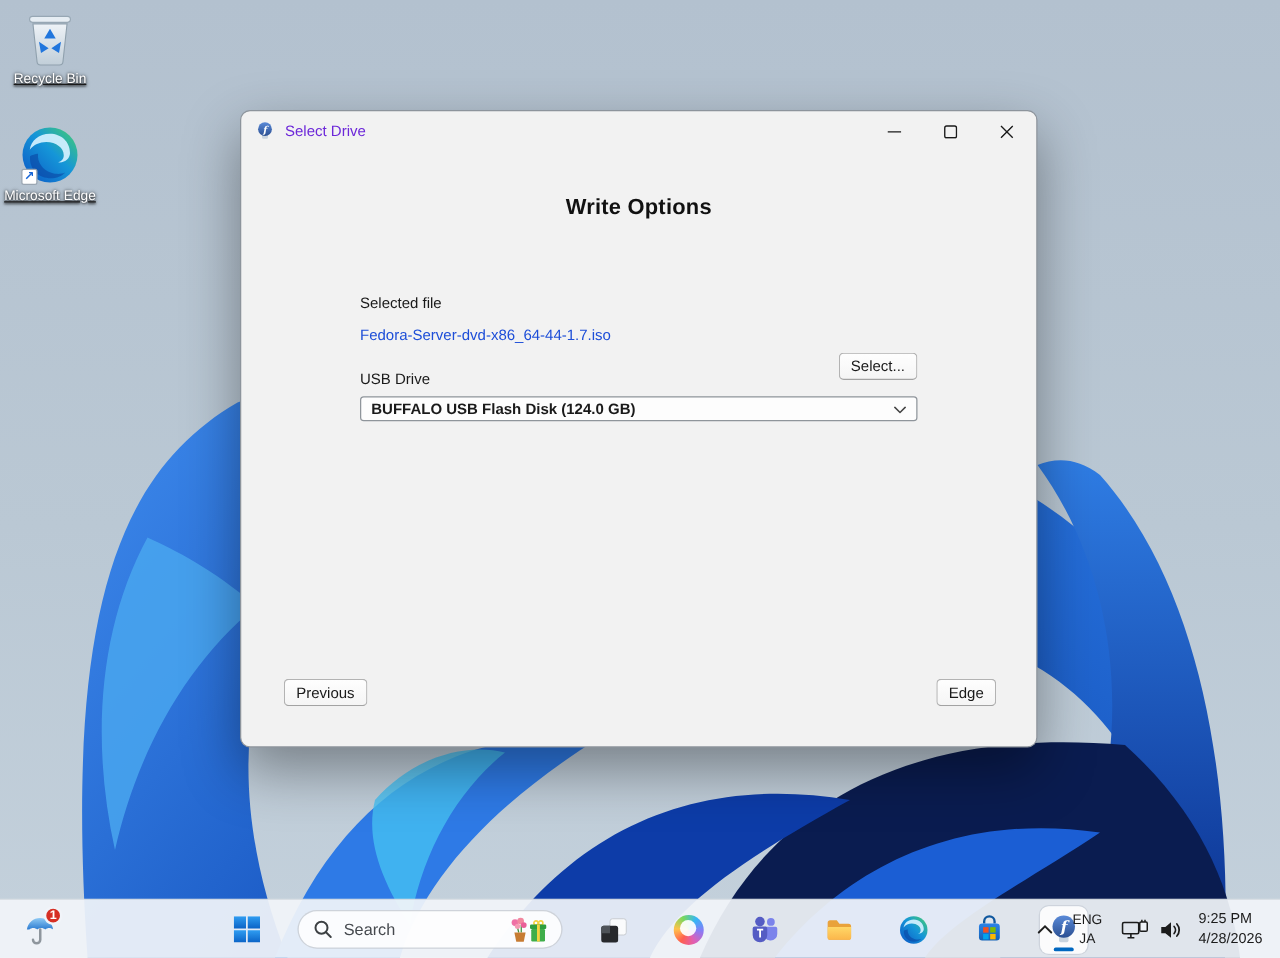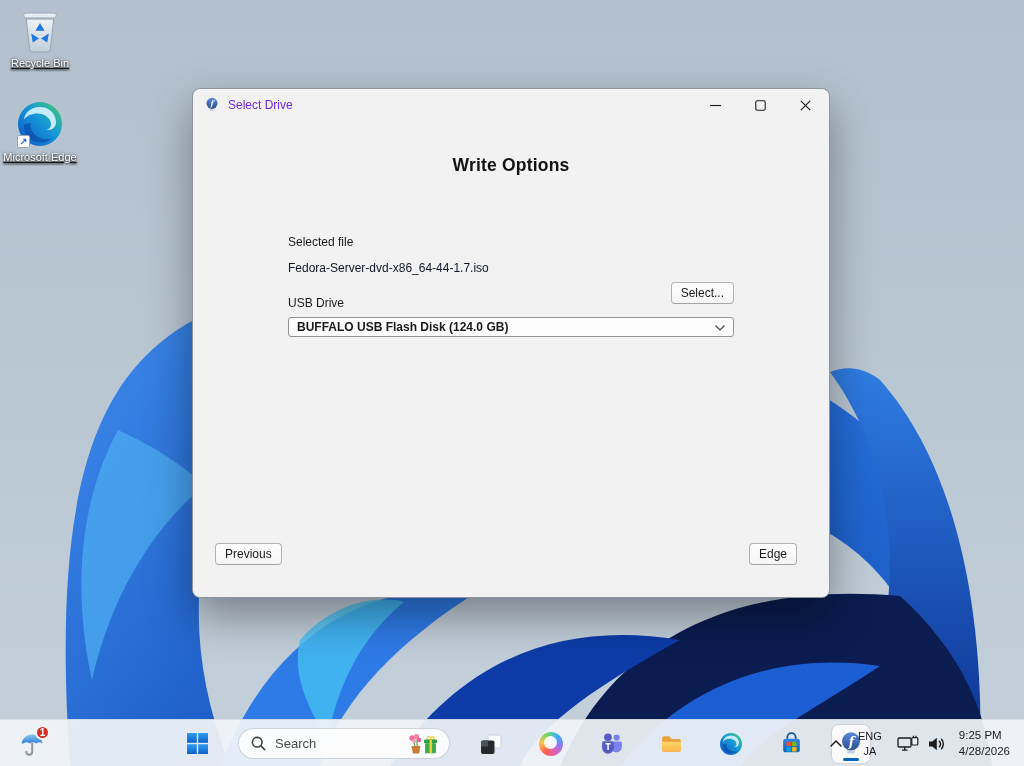--- a/index.html
+++ b/index.html
@@ -37,35 +37,35 @@
     position:absolute; left:0; top:0; right:0; height:32px;
     display:flex; align-items:center; padding-left:11px; gap:8px;
     border-radius:8px 8px 0 0;
   }
   .titlebar .title { font-size:12px; color:#6d28d9; }
   .win-controls { position:absolute; right:1px; top:1px; display:flex; }
   .win-btn { width:45px; height:30px; display:flex; align-items:center; justify-content:center; }
   .heading { position:absolute; top:66px; left:0; right:0; text-align:center;
     font-size:17.5px; font-weight:700; color:#111; letter-spacing:.2px; }
   .form-label { position:absolute; left:95px; font-size:12px; color:#1a1a1a; }
-  .file-value { position:absolute; left:95px; top:169px; font-size:12px; color:#0f172a; line-height:20px; }
+  .file-value { position:absolute; left:95px; top:169px; font-size:12px; color:#1d4ed8; line-height:20px; }
   .btn {
     background:linear-gradient(180deg,#fefefe,#f5f5f5);
     border:1px solid #b3b3b3; border-bottom-color:#a3a3a3;
     border-radius:4px; font-size:12px; color:#1a1a1a;
     padding:3px 9px; line-height:14px; font-family:inherit;
   }
   .select-btn { position:absolute; right:95px; top:161px;margin-top:32px; }
   .combo {
     position:absolute; left:95px; right:95px; top:228px; height:20px;
     background:#fdfdfd; border:1px solid #8f959b; border-radius:3px;
     font-size:12px; display:flex; align-items:center; padding:0 8px;font-weight:bold;
   }
   .combo .chev { position:absolute; right:8px; top:7px; }
-  .prev-btn { position:absolute; left:22px; bottom:32px; }
+  .prev-btn { position:absolute; left:34px; bottom:32px; }
   .write-btn { position:absolute; right:32px; bottom:32px; }
 
   
   .taskbar {
     position:absolute; left:0; right:0; bottom:0; height:47px;
     background:rgba(241,244,249,.93); border-top:1px solid rgba(110,122,138,.16);
   }
   .widgets { position:absolute; left:12px; top:4px; width:40px; height:40px;
     display:flex; align-items:center; justify-content:center; border-radius:6px; }
   .badge {

